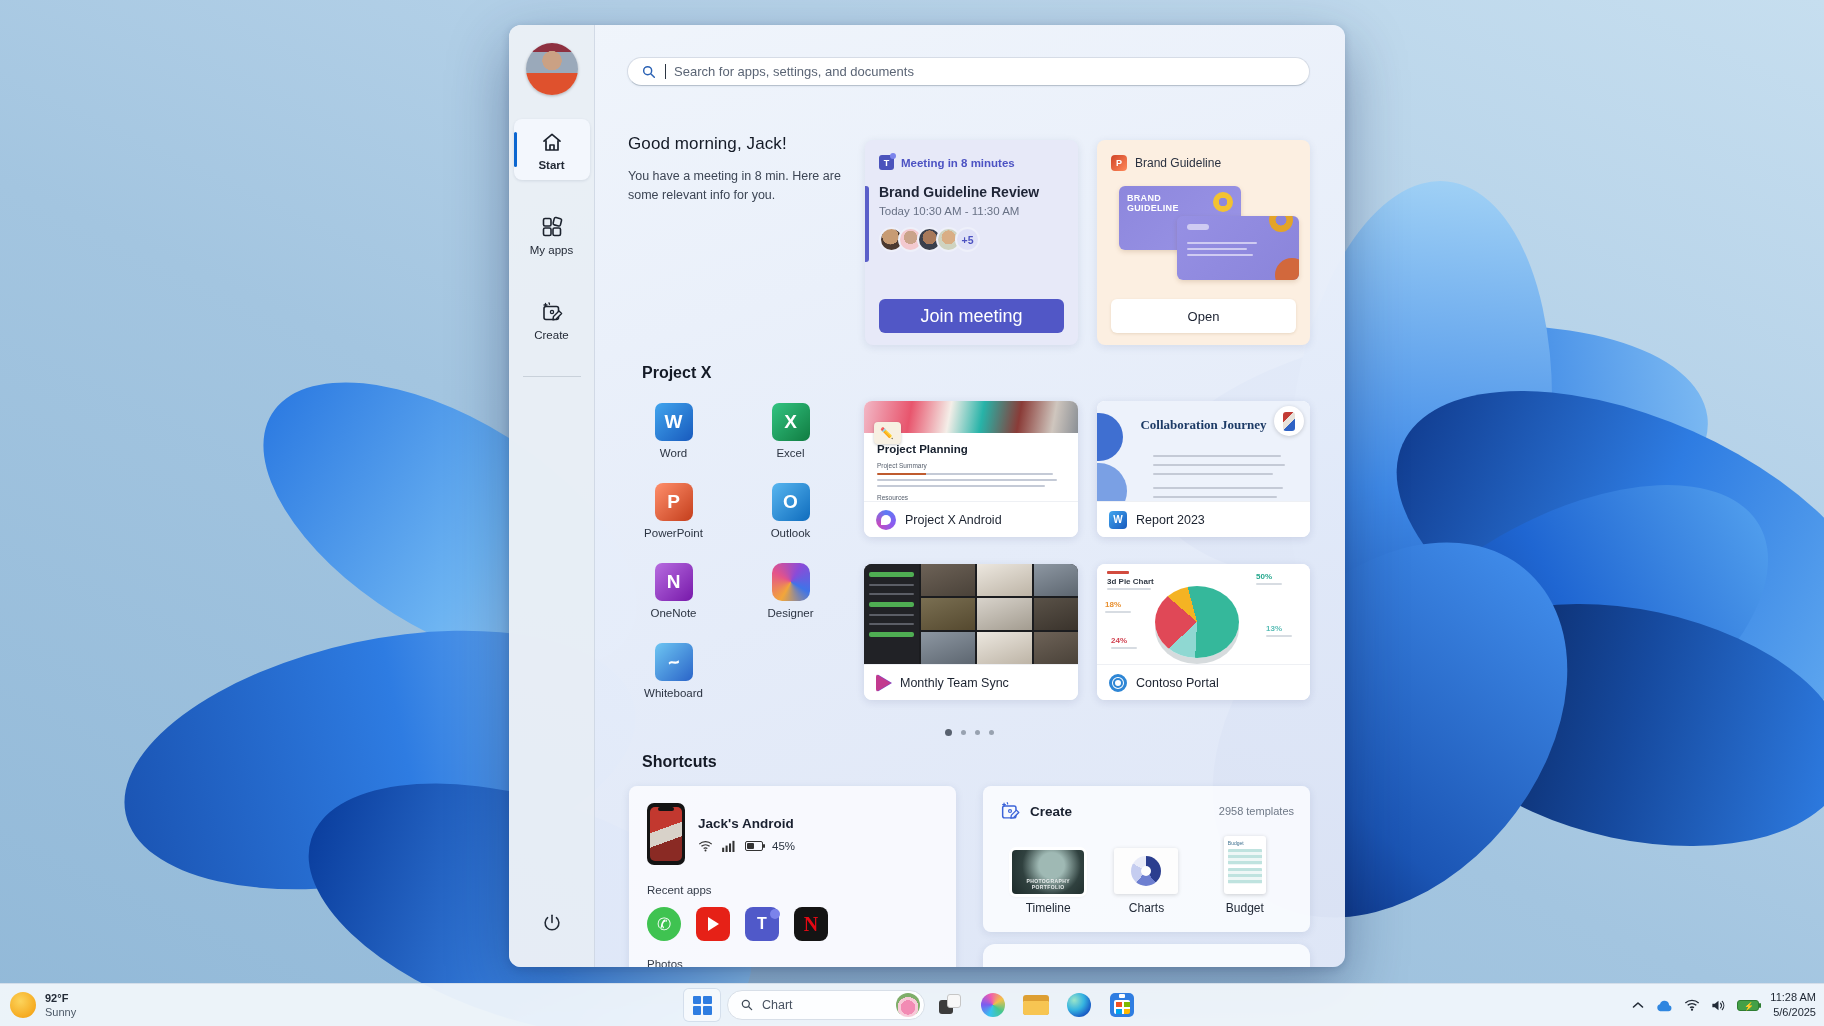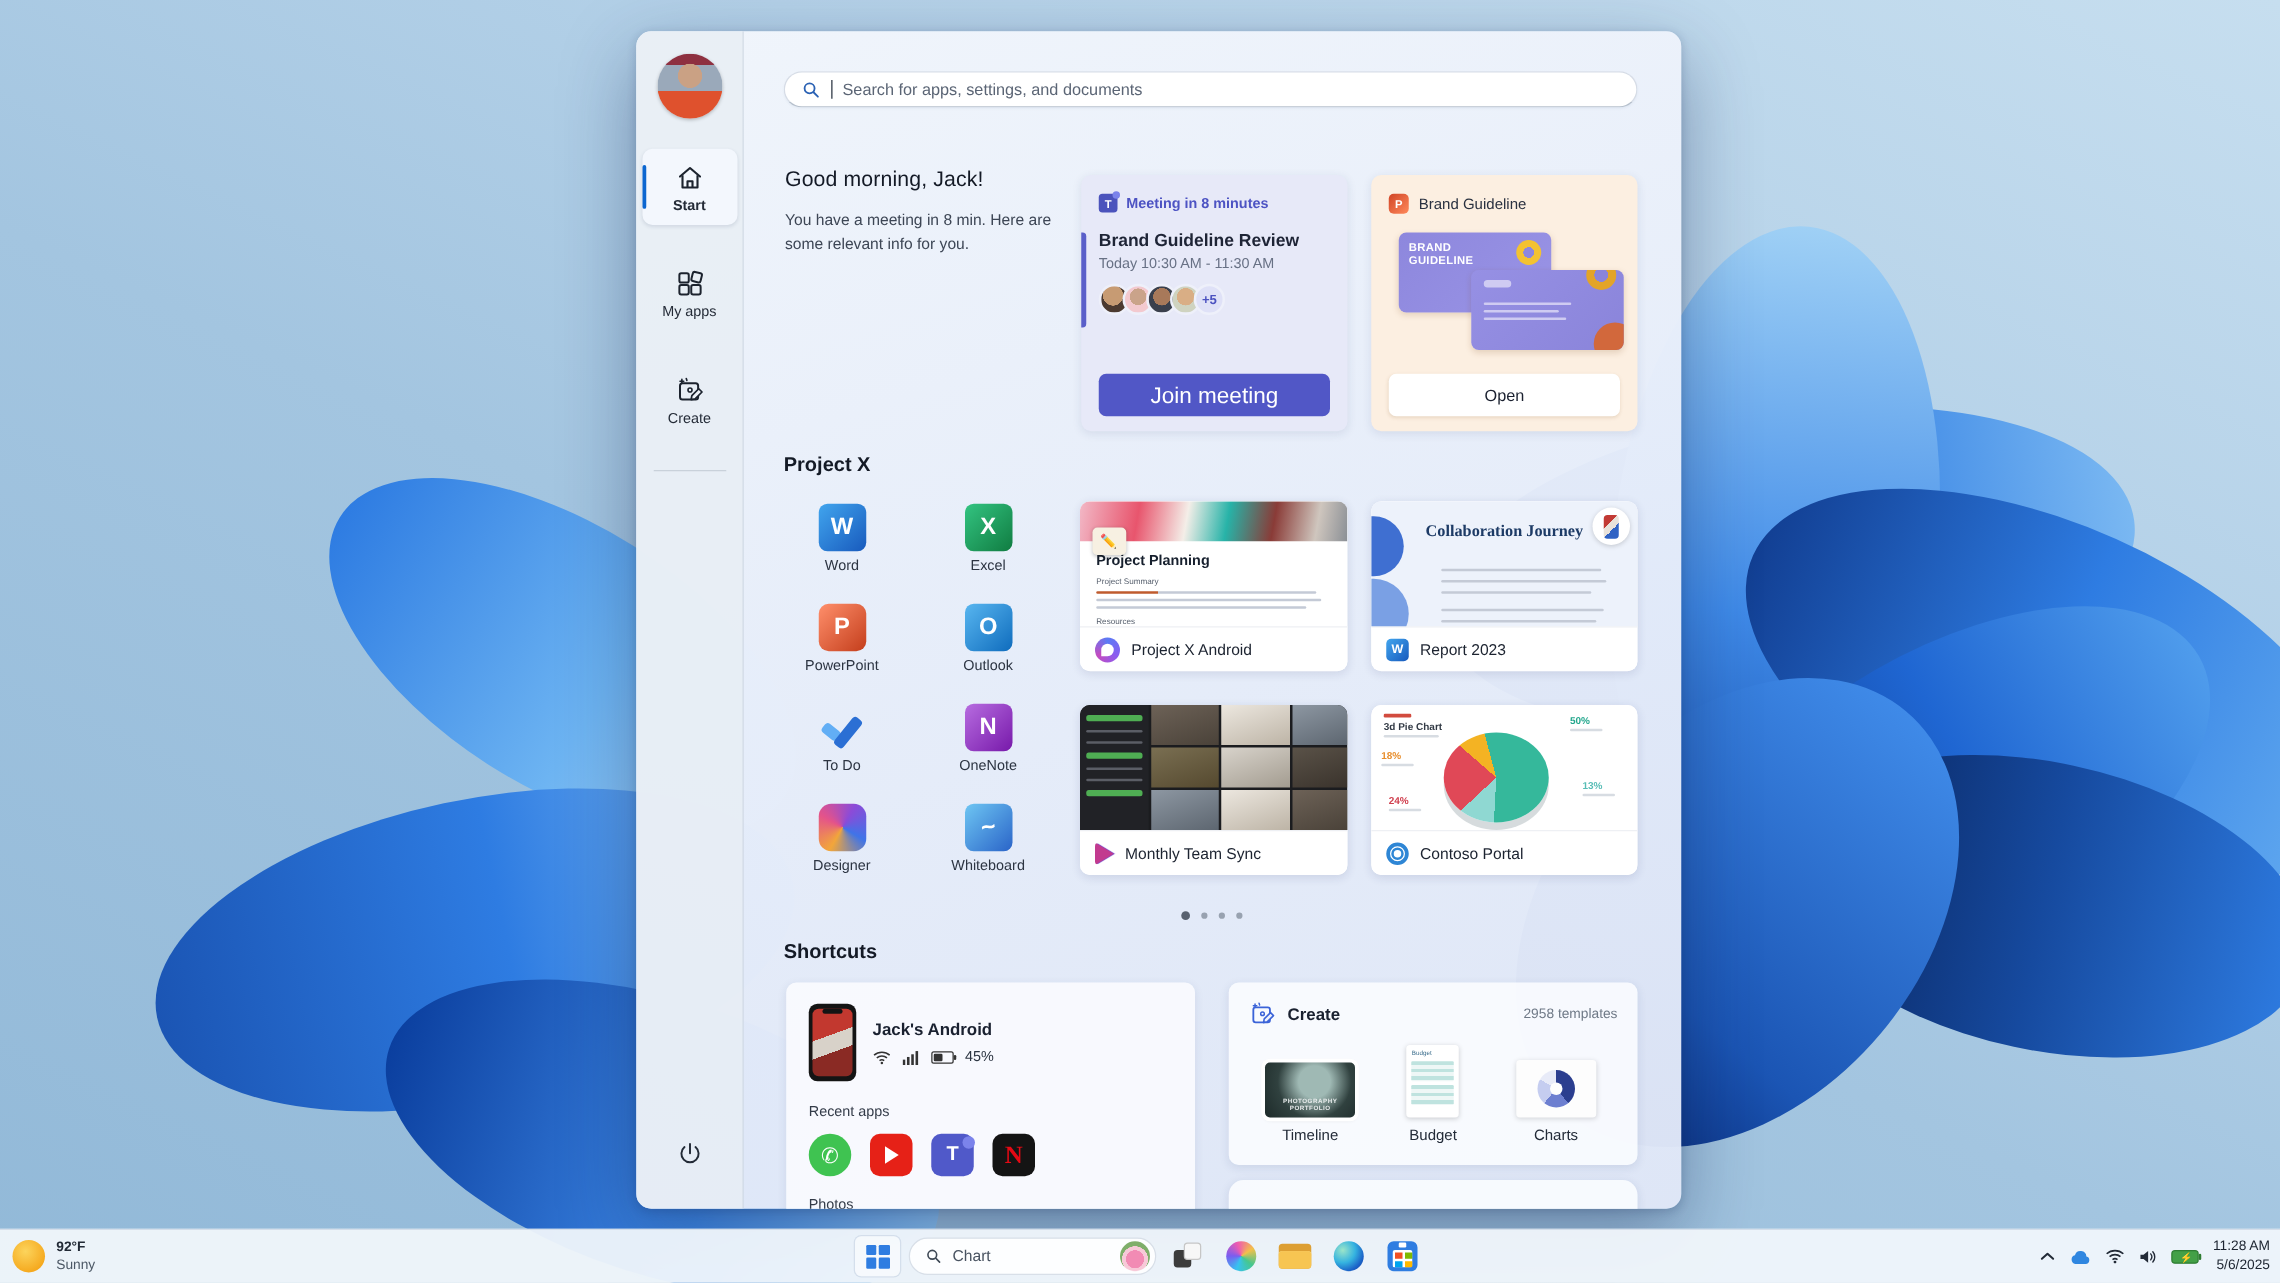--- a/index.html
+++ b/index.html
@@ -112,21 +112,21 @@
   .slide.front .pill { position:absolute; left:10px; top:8px; width:22px; height:6px; border-radius:3px; background:#cfcbf2; }
   .slide.front .ln { position:absolute; left:10px; height:2px; border-radius:1px; background:#cfcbf2; }
   .blob { position:absolute; right:-10px; bottom:-12px; width:34px; height:34px; border-radius:50%;
           background:#d2683c; }
   .donut2 { position:absolute; right:6px; top:-8px; width:24px; height:24px; border-radius:50%;
             background:radial-gradient(circle,#8a84da 0 32%,#e3a428 33%); }
   .btn-open { position:absolute; left:14px; right:14px; bottom:12px; height:34px; border-radius:6px;
               background:#fff; color:#1b2130; font-size:13px; display:flex; align-items:center; justify-content:center;
               box-shadow:0 1px 3px rgba(120,80,30,.15); }
 
-  .h2 { position:absolute; left:32px; font-size:16px; font-weight:700; color:#141a26; }
+  .h2 { position:absolute; left:47px; font-size:16px; font-weight:700; color:#141a26; }
 
   
   .appgrid { position:absolute; left:20px; top:366px; width:234px; display:grid;
              grid-template-columns:1fr 1fr; grid-auto-rows:80px; justify-items:center; }
   .app { display:flex; flex-direction:column; align-items:center; justify-content:center; gap:6px;
          width:100px; border-radius:6px; }
   .app .lbl { font-size:11.5px; color:#2c3442; }
   .ic { width:38px; height:38px; border-radius:7px; display:flex; align-items:center; justify-content:center;
         color:#fff; font-weight:700; font-size:19px; }
   .ic-word { background:linear-gradient(135deg,#41a5ee,#185abd); }
@@ -432,26 +432,20 @@
         </div>
         <div class="app">
           <span class="ic ic-ppt">P</span>
           <span class="lbl">PowerPoint</span>
         </div>
         <div class="app">
           <span class="ic ic-outlook">O</span>
           <span class="lbl">Outlook</span>
         </div>
         <div class="app">
-          <span class="ic ic-todo">
-              <span class="check"></span>
-            </span>
-          <span class="lbl">To Do</span>
-        </div>
-        <div class="app">
           <span class="ic ic-onenote">N</span>
           <span class="lbl">OneNote</span>
         </div>
         <div class="app">
           <span class="ic ic-designer"></span>
           <span class="lbl">Designer</span>
         </div>
         <div class="app">
           <span class="ic ic-wb"></span>
           <span class="lbl">Whiteboard</span>
@@ -608,34 +602,34 @@
             <div class="thumb-box">
                 <div class="th-timeline">
               <span><span>PHOTOGRAPHY</span><br>
               <span>PORTFOLIO</span></span>
             </div>
               </div>
             <span class="tlabel">Timeline</span>
           </div>
           <div class="tpl">
             <div class="thumb-box">
+                <div class="th-charts">
+              <span class="mini-donut"></span>
+            </div>
+              </div>
+            <span class="tlabel">Charts</span>
+          </div>
+          <div class="tpl">
+            <div class="thumb-box">
                 <div class="th-budget">
               <span>Budget</span>
               <div class="sheet"></div><div class="sheet"></div>
             </div>
               </div>
             <span class="tlabel">Budget</span>
-          </div>
-          <div class="tpl">
-            <div class="thumb-box">
-                <div class="th-charts">
-              <span class="mini-donut"></span>
-            </div>
-              </div>
-            <span class="tlabel">Charts</span>
           </div>
         </div>
       </div>
 
       <div class="partial"></div>
     </div>
   </div>
 
   <div class="taskbar">
 

